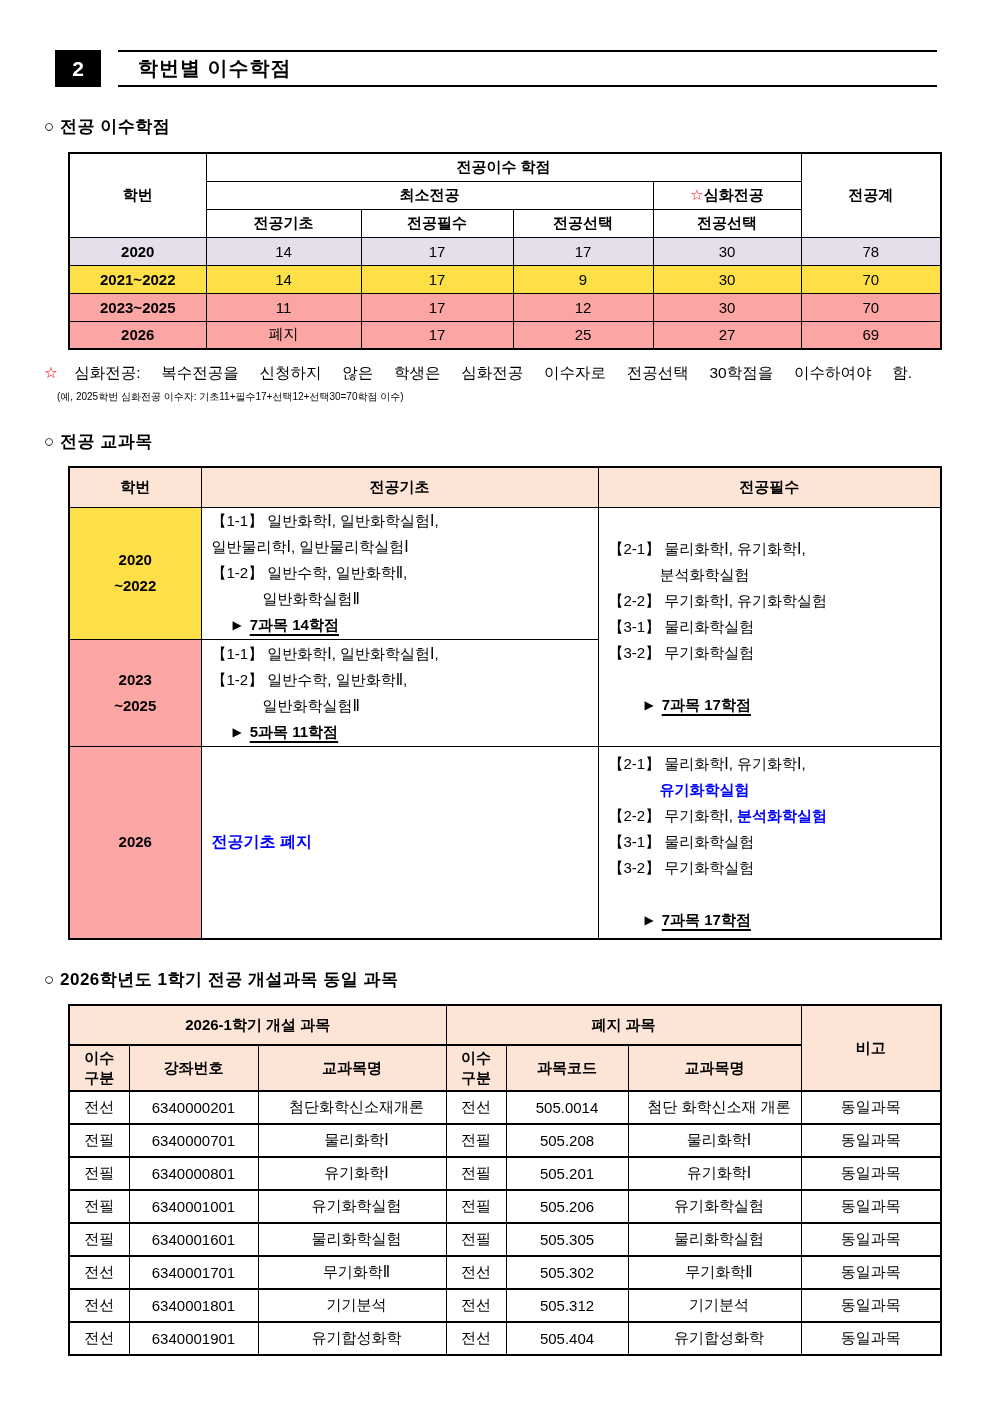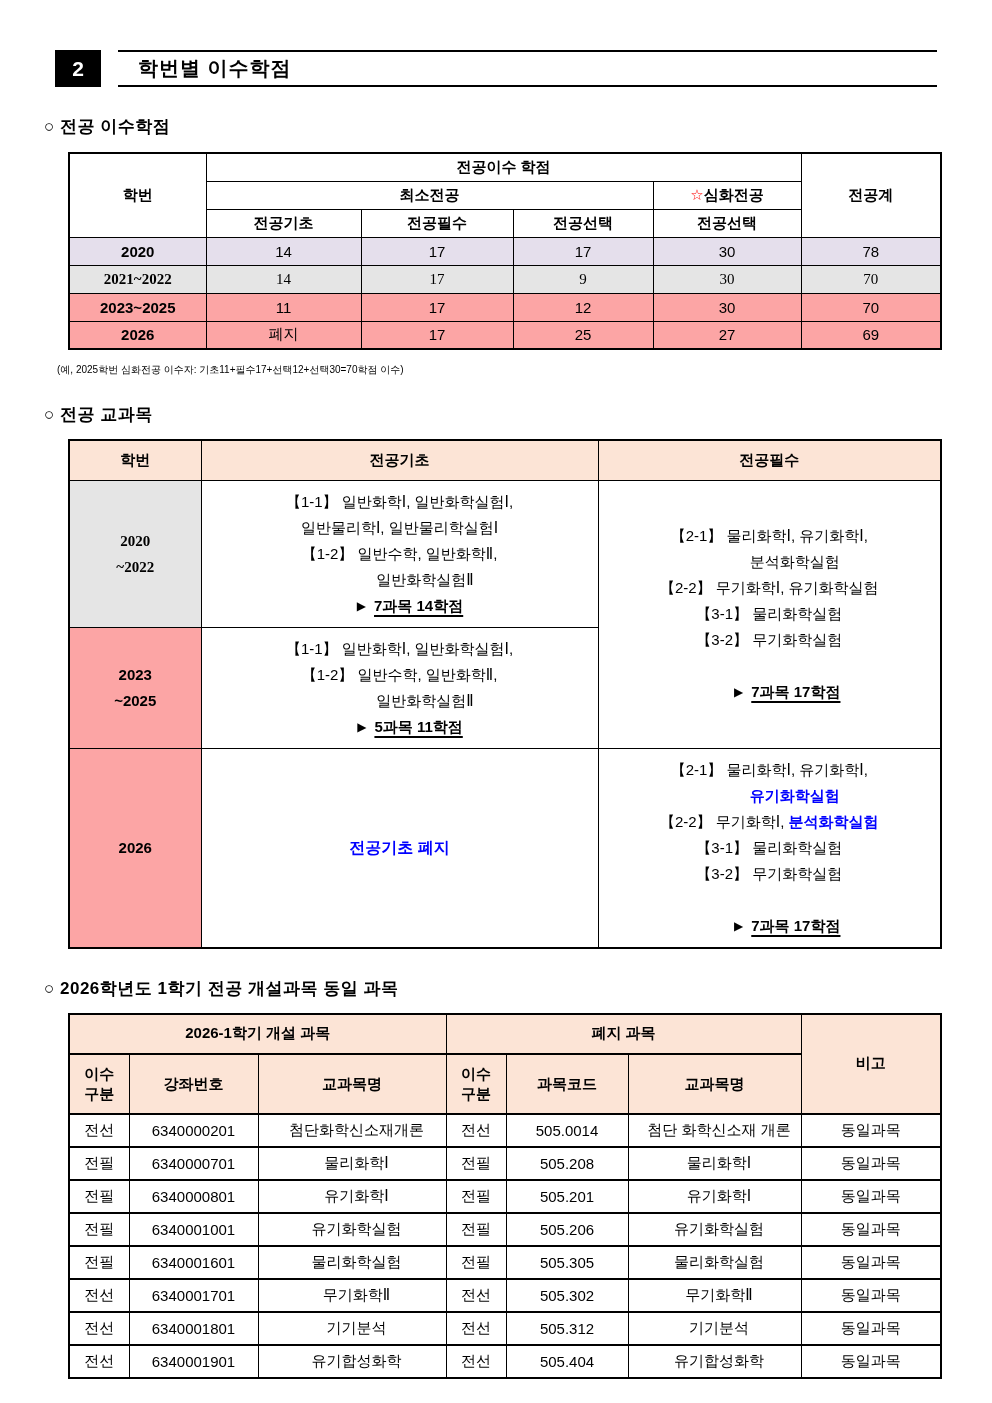--- a/index.html
+++ b/index.html
@@ -18,48 +18,48 @@
   .sec{margin:28px 44px 0 44px;font-size:17px;font-weight:bold;letter-spacing:0.5px;}
   
   table{border-collapse:collapse;table-layout:fixed;margin-left:68px;font-size:15px;}
   td{border:1px solid #000;text-align:center;vertical-align:middle;overflow:hidden;}
   .t1,.t2,.t3{border:2px solid #000;width:872px;}
   
   .t1 tr{height:28px;}
   .t1 .th{font-weight:bold;}
   .t1 .lbl{font-weight:bold;}
   .bg-lav{background:#E5DFEC;}
-  .bg-yel{background:#e5e5e5;font-family:Liberation Serif, serif;}
+  .bg-yel{background:#fde047;}
   .bg-mint{background:#fca5a5;}
   .bg-peach{background:#FCE4D6;}
   .red{color:#FF0000;}
   .blue{color:#0000FF;font-weight:bold;}
   
   .note{margin:13px 44px 0 44px;width:868px;}
   .note-l1{font-size:15.5px;text-align:justify;text-align-last:justify;}
   .note-l2{font-size:10px;margin-top:6px;padding-left:13px;}
   
   .t2 .th-row{height:40px;}
   .t2 .th-row td{font-weight:bold;}
   .t2 .r1{height:132px;}
   .t2 .r2{height:107px;}
   .t2 .r3{height:193px;}
   .t2 .lbl{font-weight:bold;line-height:26px;}
-  .t2 .content{text-align:center;padding:8px 10px;line-height:26px;margin-top:23px;}
+  .t2 .content{text-align:left;padding:0 10px;line-height:26px;margin-top:23px;}
   .ind{margin-left:3.4em;}
   .sumline{margin-left:1.4em;}
   .sumline2{margin-left:2.4em;}
   .mt{margin-top:26px;}
   .arr{font-size:12px;vertical-align:1px;}
   .sum{font-weight:bold;text-decoration:underline;text-decoration-thickness:2px;text-underline-offset:4px;margin-left:8px;}
   .gicho-closed{font-size:16px;}
   
   .t3 td{border-top-width:2px;border-bottom-width:2px;}
   .t3 .gh{height:40px;font-weight:bold;}
-  .t3 .ch{height:60px;font-weight:bold;white-space:pre-line;line-height:20px;}
+  .t3 .ch{height:46px;font-weight:bold;white-space:pre-line;line-height:20px;}
   .t3 .dr{height:33px;margin-top:32px;}
   .t3 .left{text-align:center;padding-left:10px;}
 </style>
 </head>
 <body>
 
 <div class="hdr">
   <div class="badge">2</div>
   <div class="title-rule">학번별 이수학점</div>
 </div>
@@ -120,20 +120,21 @@
     <td>폐지</td>
     <td>17</td>
     <td>25</td>
     <td>27</td>
     <td>69</td>
   </tr>
 </tbody>
   </table>
 
 <div class="note">
+  <div class="note-l1"><span class="red">☆</span><span>심화전공: 복수전공을 신청하지 않은 학생은 심화전공 이수자로 전공선택 30학점을 이수하여야 함.</span></div>
   <div class="note-l2">(예, 2025학번 심화전공 이수자: 기초11+필수17+선택12+선택30=70학점 이수)</div>
 </div>
 
 <div class="sec" style="margin-top:26px;">○ 전공 교과목</div>
 
 <table class="t2" style="margin-top:13px;">
   <colgroup>
     <col style="width:132px">
       <col style="width:397px">
       <col style="width:343px">

